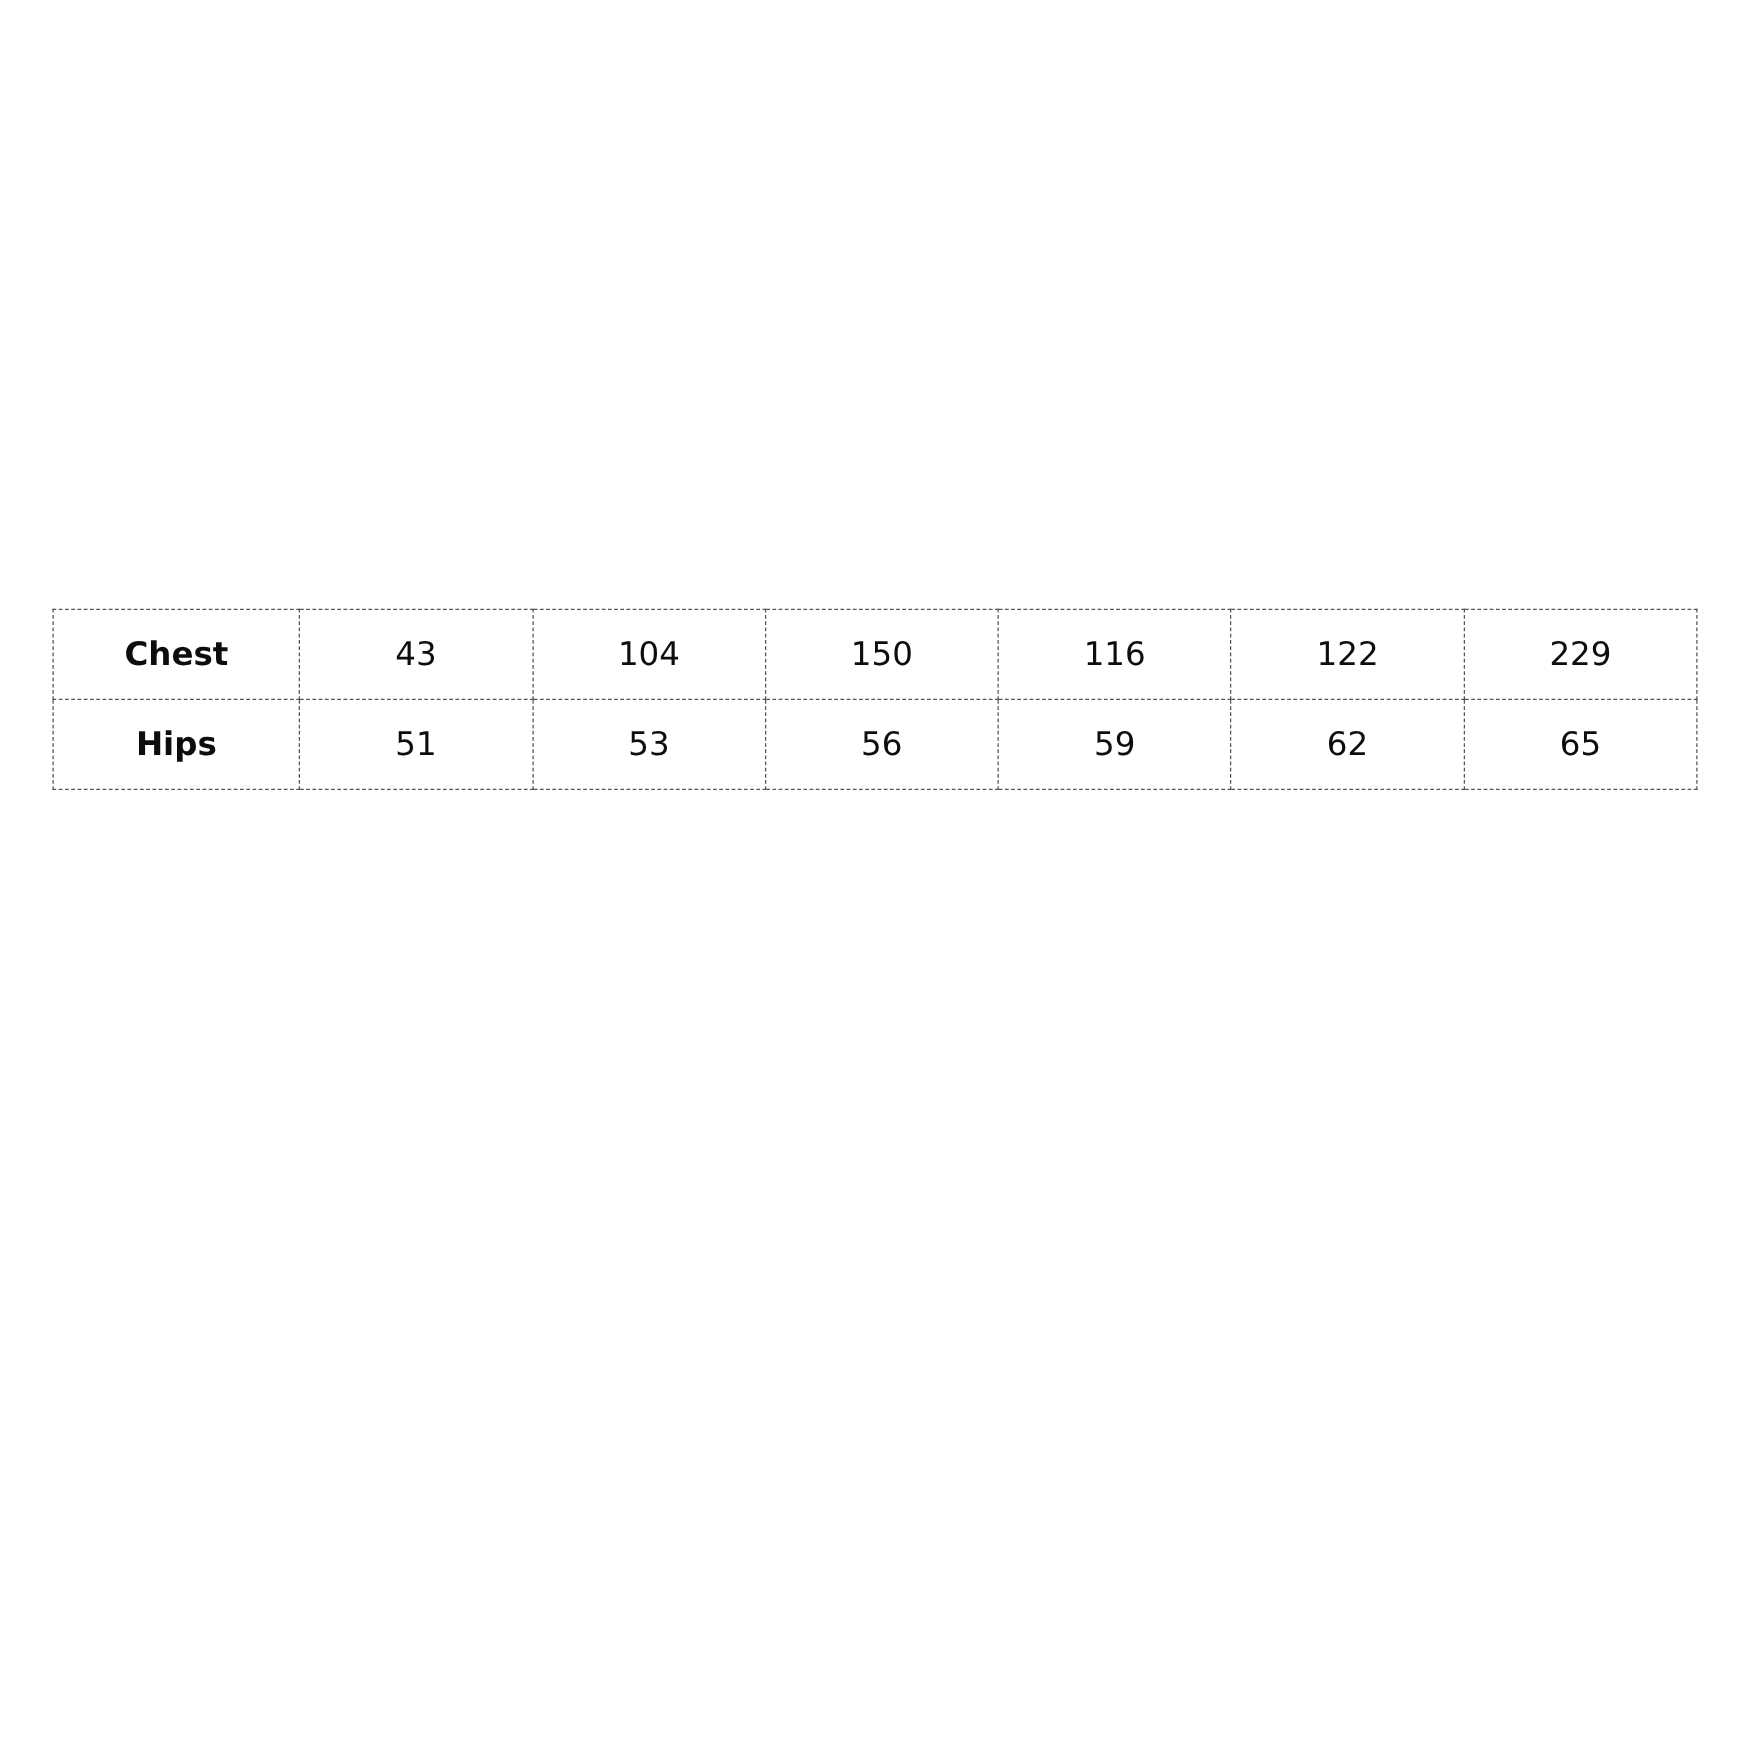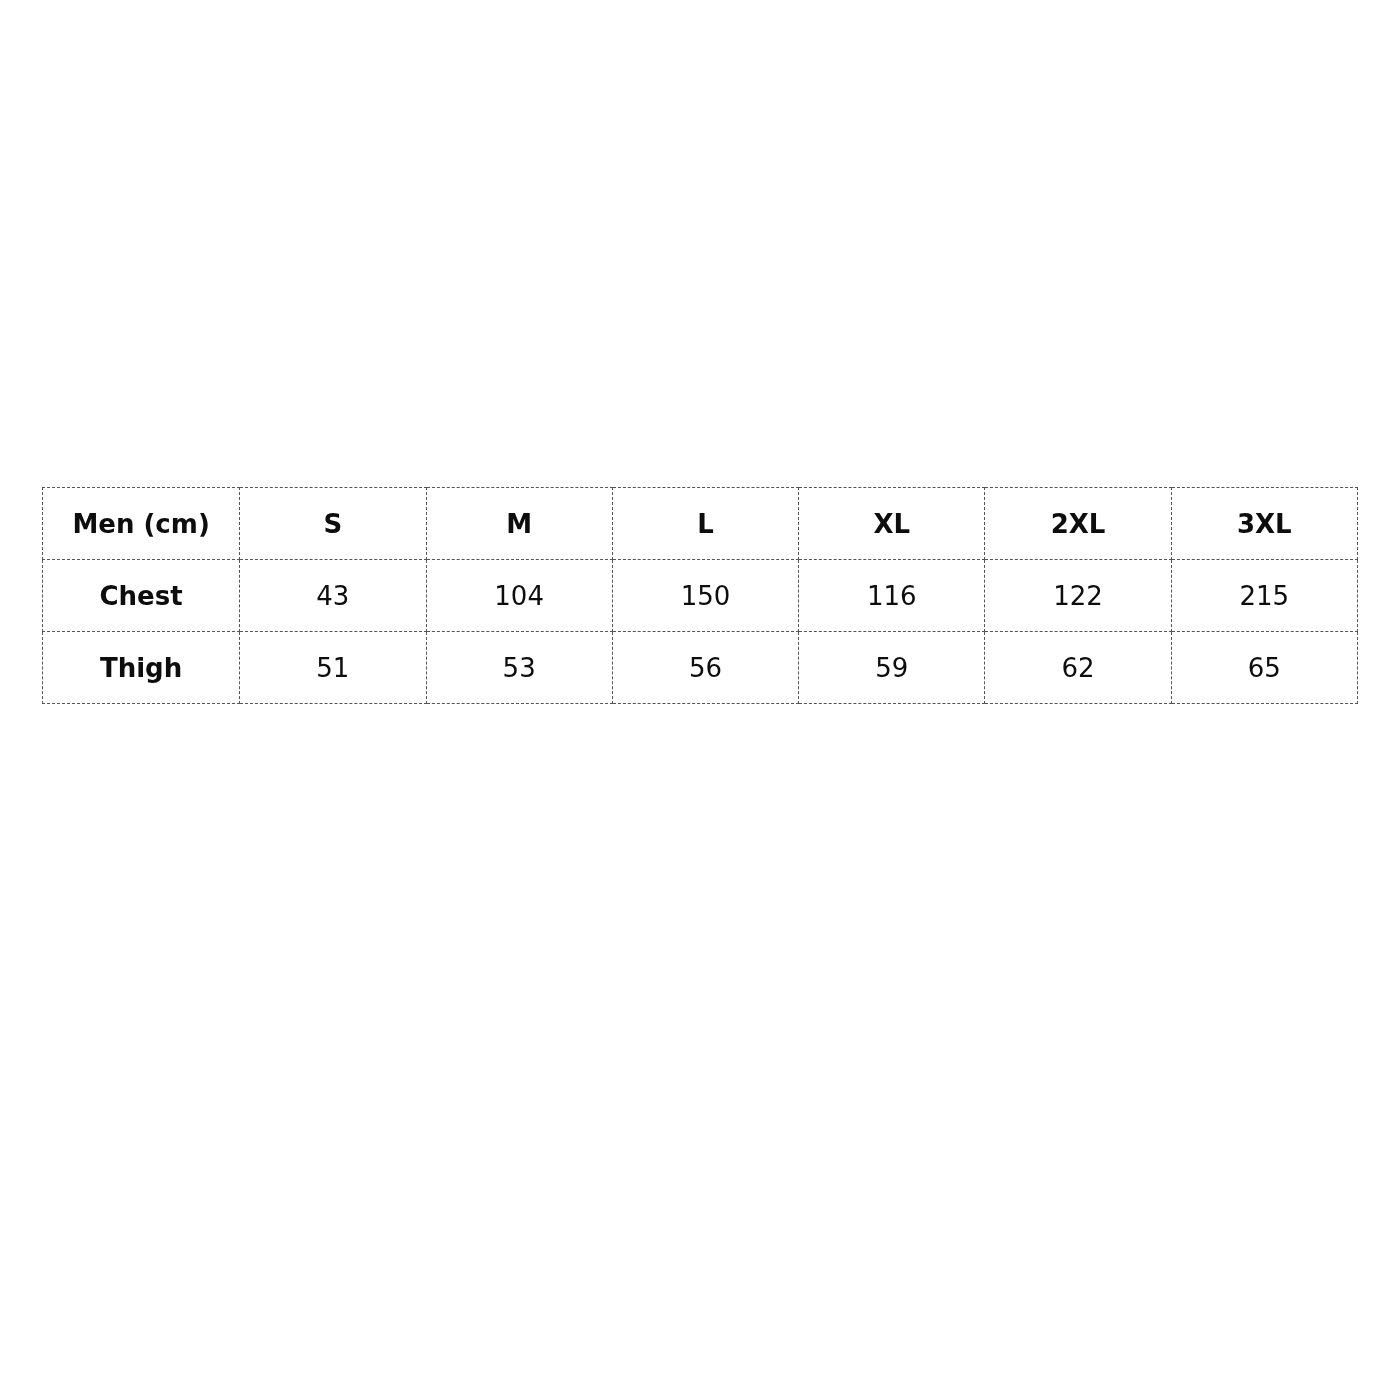--- a/index.html
+++ b/index.html
@@ -60,45 +60,36 @@
       <colgroup>
         <col class="c-label">
         <col class="c-size">
         <col class="c-size">
         <col class="c-size">
         <col class="c-size">
         <col class="c-size">
         <col class="c-size">
       </colgroup>
       <tbody>
-        <tr>
-          <td class="corner">Men (cm)</td>
-          <td class="col-header">S</td>
-          <td class="col-header">M</td>
-          <td class="col-header">L</td>
-          <td class="col-header">XL</td>
-          <td class="col-header">2XL</td>
-          <td class="col-header">3XL</td>
-        </tr>
 
 
         <tr>
           <td class="row-header">Chest</td>
           <td class="value">43</td>
           <td class="value">104</td>
           <td class="value">150</td>
           <td class="value">116</td>
           <td class="value">122</td>
-          <td class="value">215</td>
+          <td class="value">229</td>
         </tr>
 
 
 
         <tr>
-          <td class="row-header">Thigh</td>
+          <td class="row-header">Hips</td>
           <td class="value">51</td>
           <td class="value">53</td>
           <td class="value">56</td>
           <td class="value">59</td>
           <td class="value">62</td>
           <td class="value">65</td>
         </tr>
       </tbody>
     </table>
   </div>

